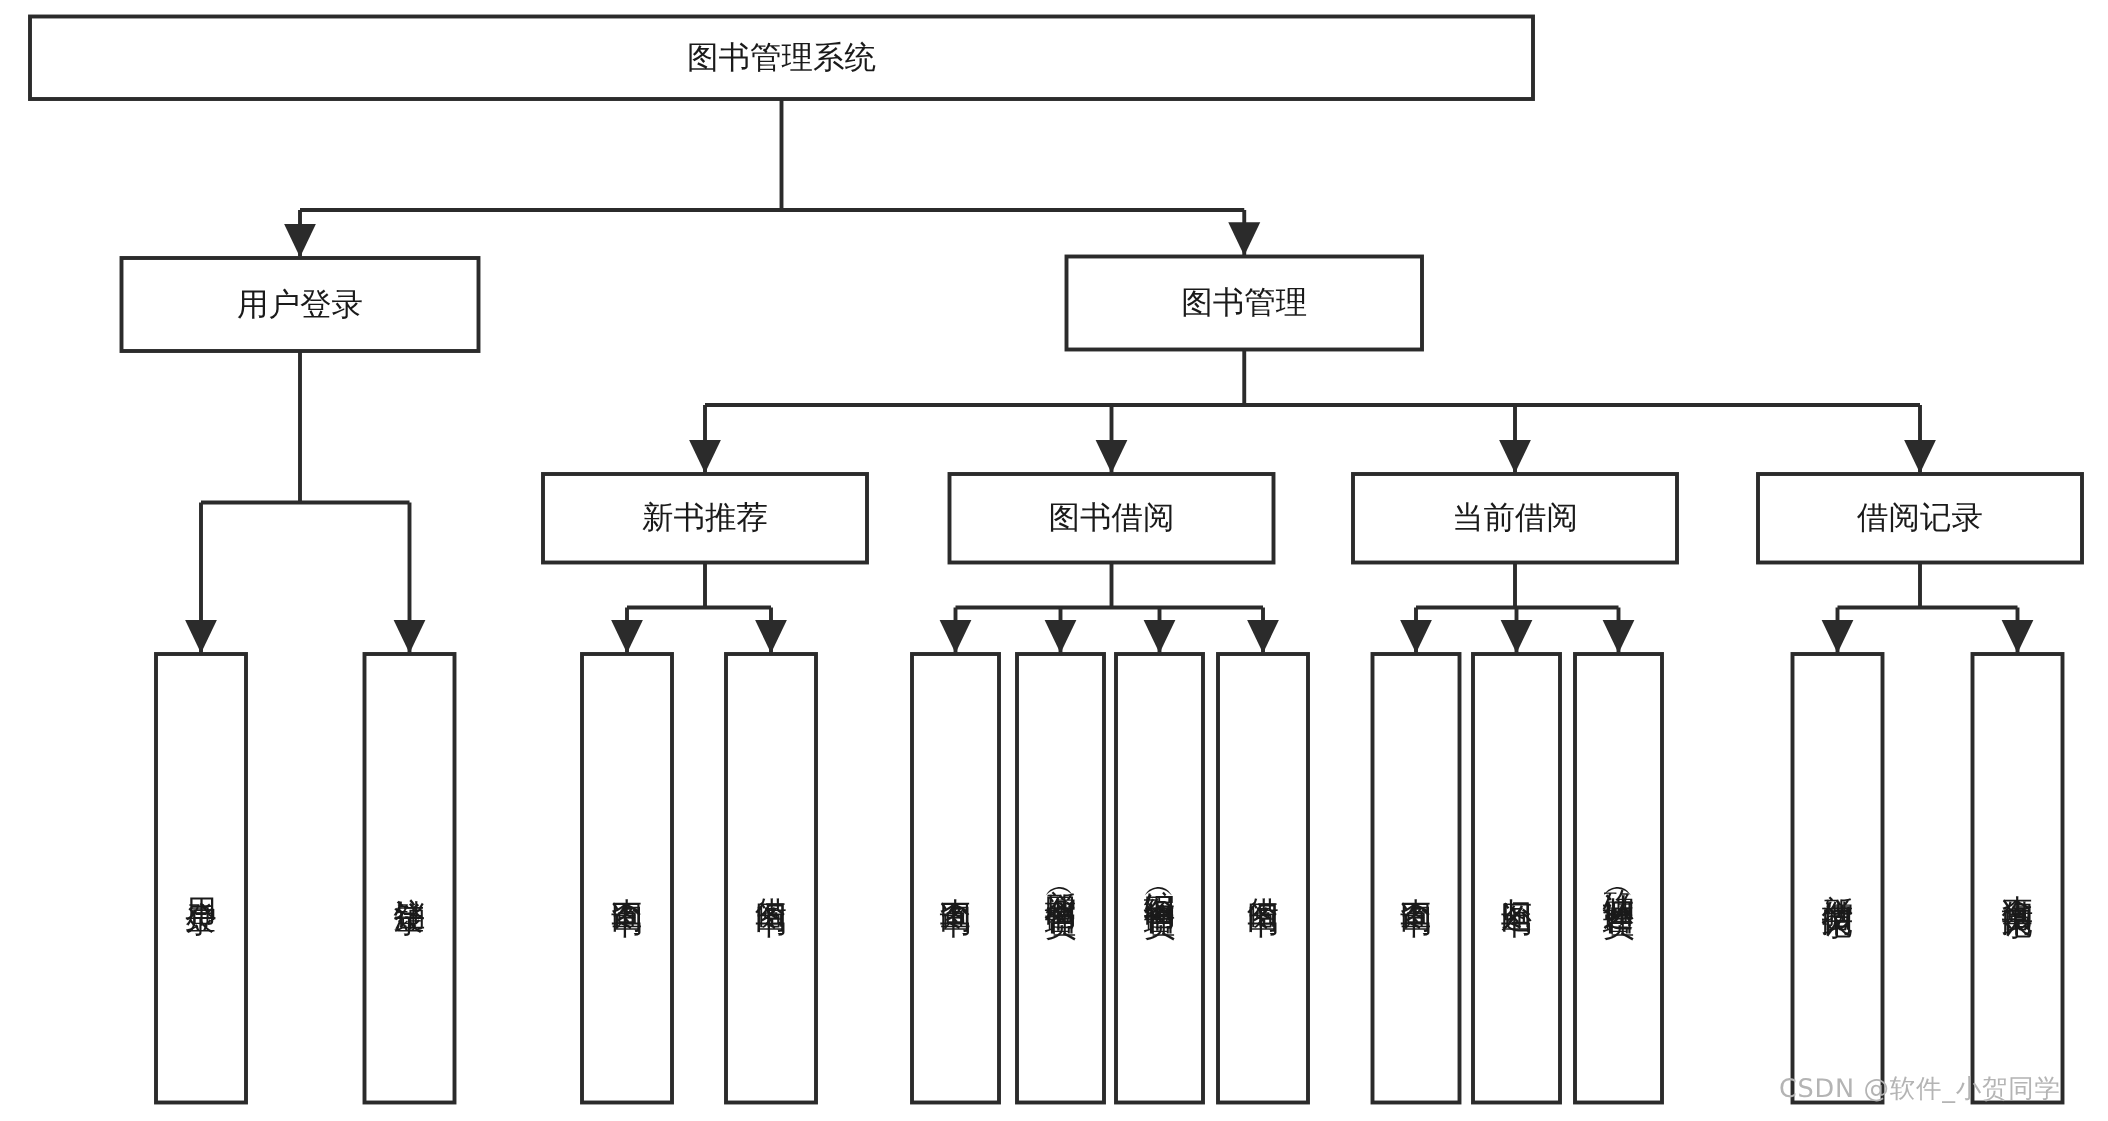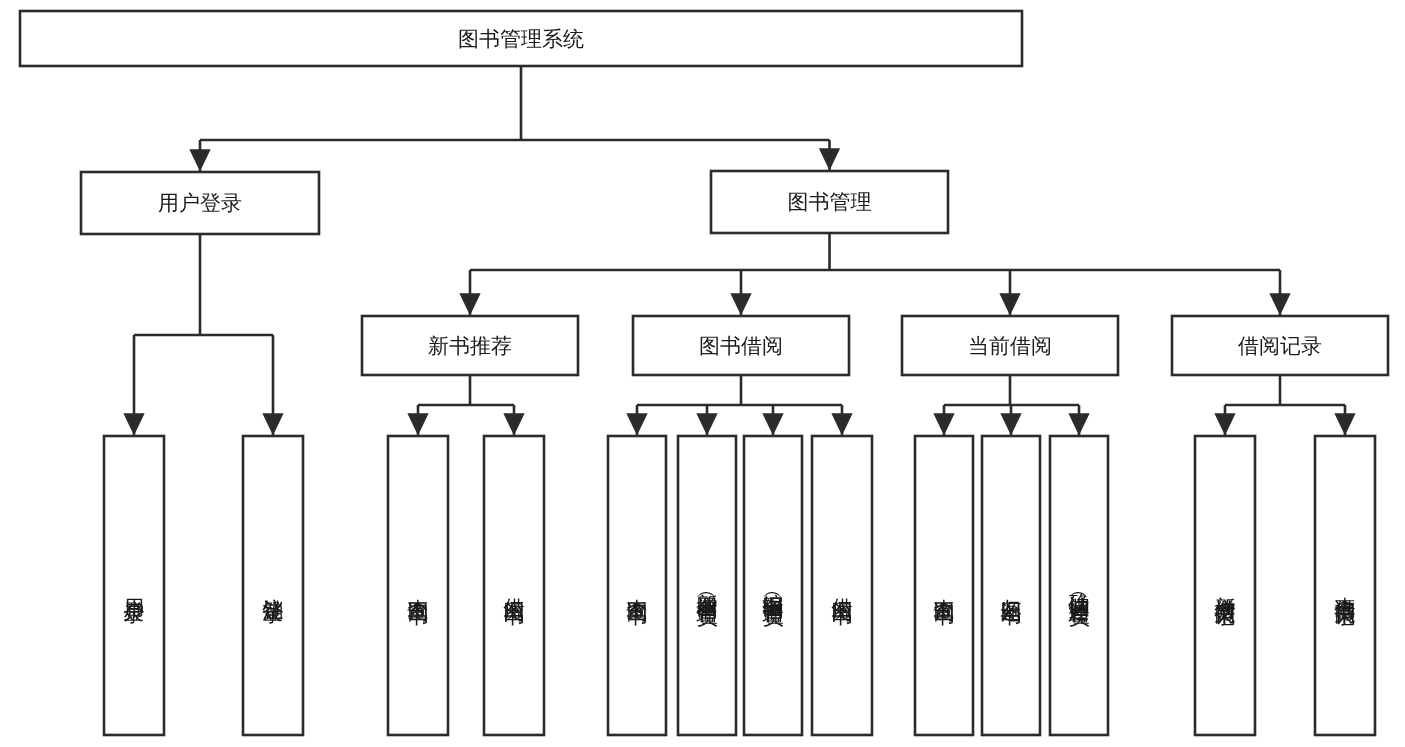--- a/index.html
+++ b/index.html
@@ -187,13 +187,14 @@
           <rect x="1195" y="436" width="60" height="299" class="node-rect"></rect>
           <text class="node-label-v" x="1225" y="585.5" font-size="21">新增借阅记录</text>
         </g>
         <g>
           <rect x="1315" y="436" width="60" height="299" class="node-rect"></rect>
           <text class="node-label-v" x="1345" y="585.5" font-size="21">查询借阅记录</text>
         </g>
       </g>
   </svg>
 
+  <div class="watermark">CSDN @软件_小贺同学</div>
 </div>
 
 </body></html>

